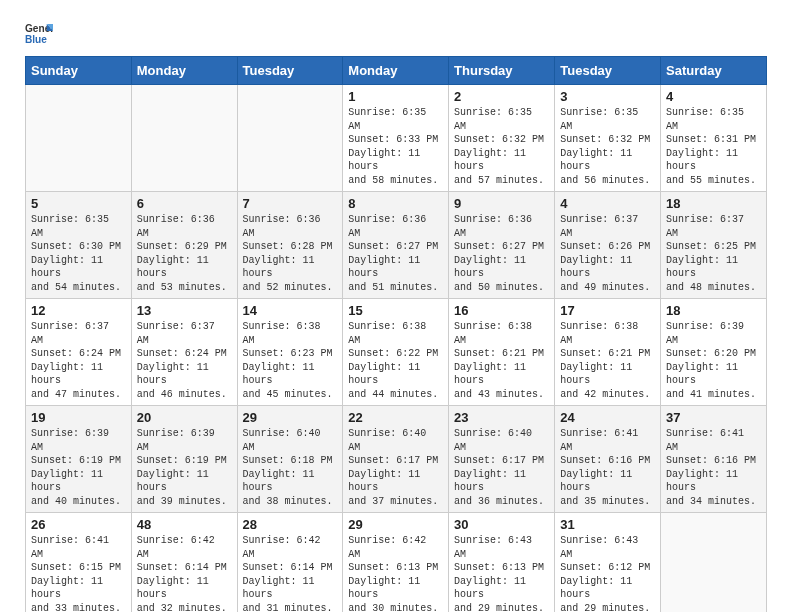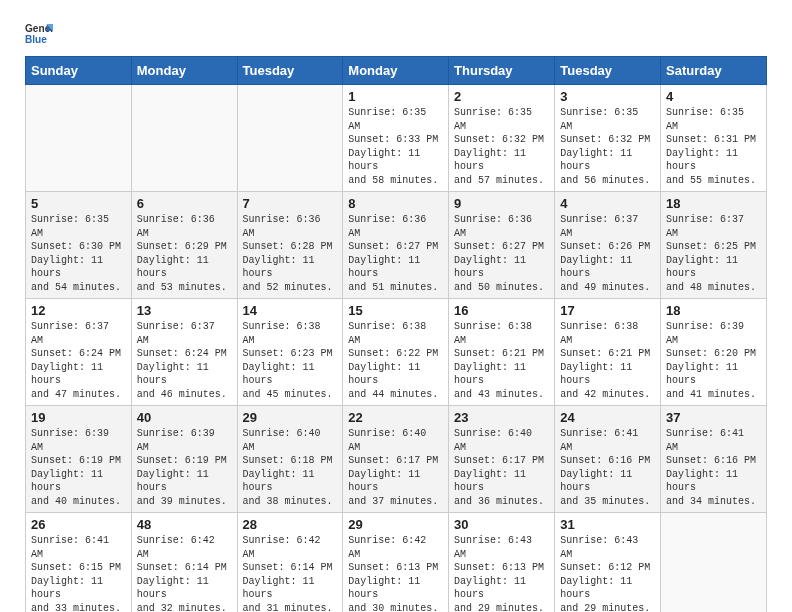--- a/index.html
+++ b/index.html
@@ -249,21 +249,21 @@
       </tr>
       <tr class="row-bg-light">
         <td>
           <div class="day-number">19</div>
           <div class="day-info" style="white-space: pre-line;">Sunrise: 6:39 AM
 Sunset: 6:19 PM
 Daylight: 11 hours
 and 40 minutes.</div>
         </td>
         <td>
-          <div class="day-number">40</div>
+          <div class="day-number">20</div>
           <div class="day-info" style="white-space: pre-line;">Sunrise: 6:39 AM
 Sunset: 6:19 PM
 Daylight: 11 hours
 and 39 minutes.</div>
         </td>
         <td>
           <div class="day-number">29</div>
           <div class="day-info" style="white-space: pre-line;">Sunrise: 6:40 AM
 Sunset: 6:18 PM
 Daylight: 11 hours

